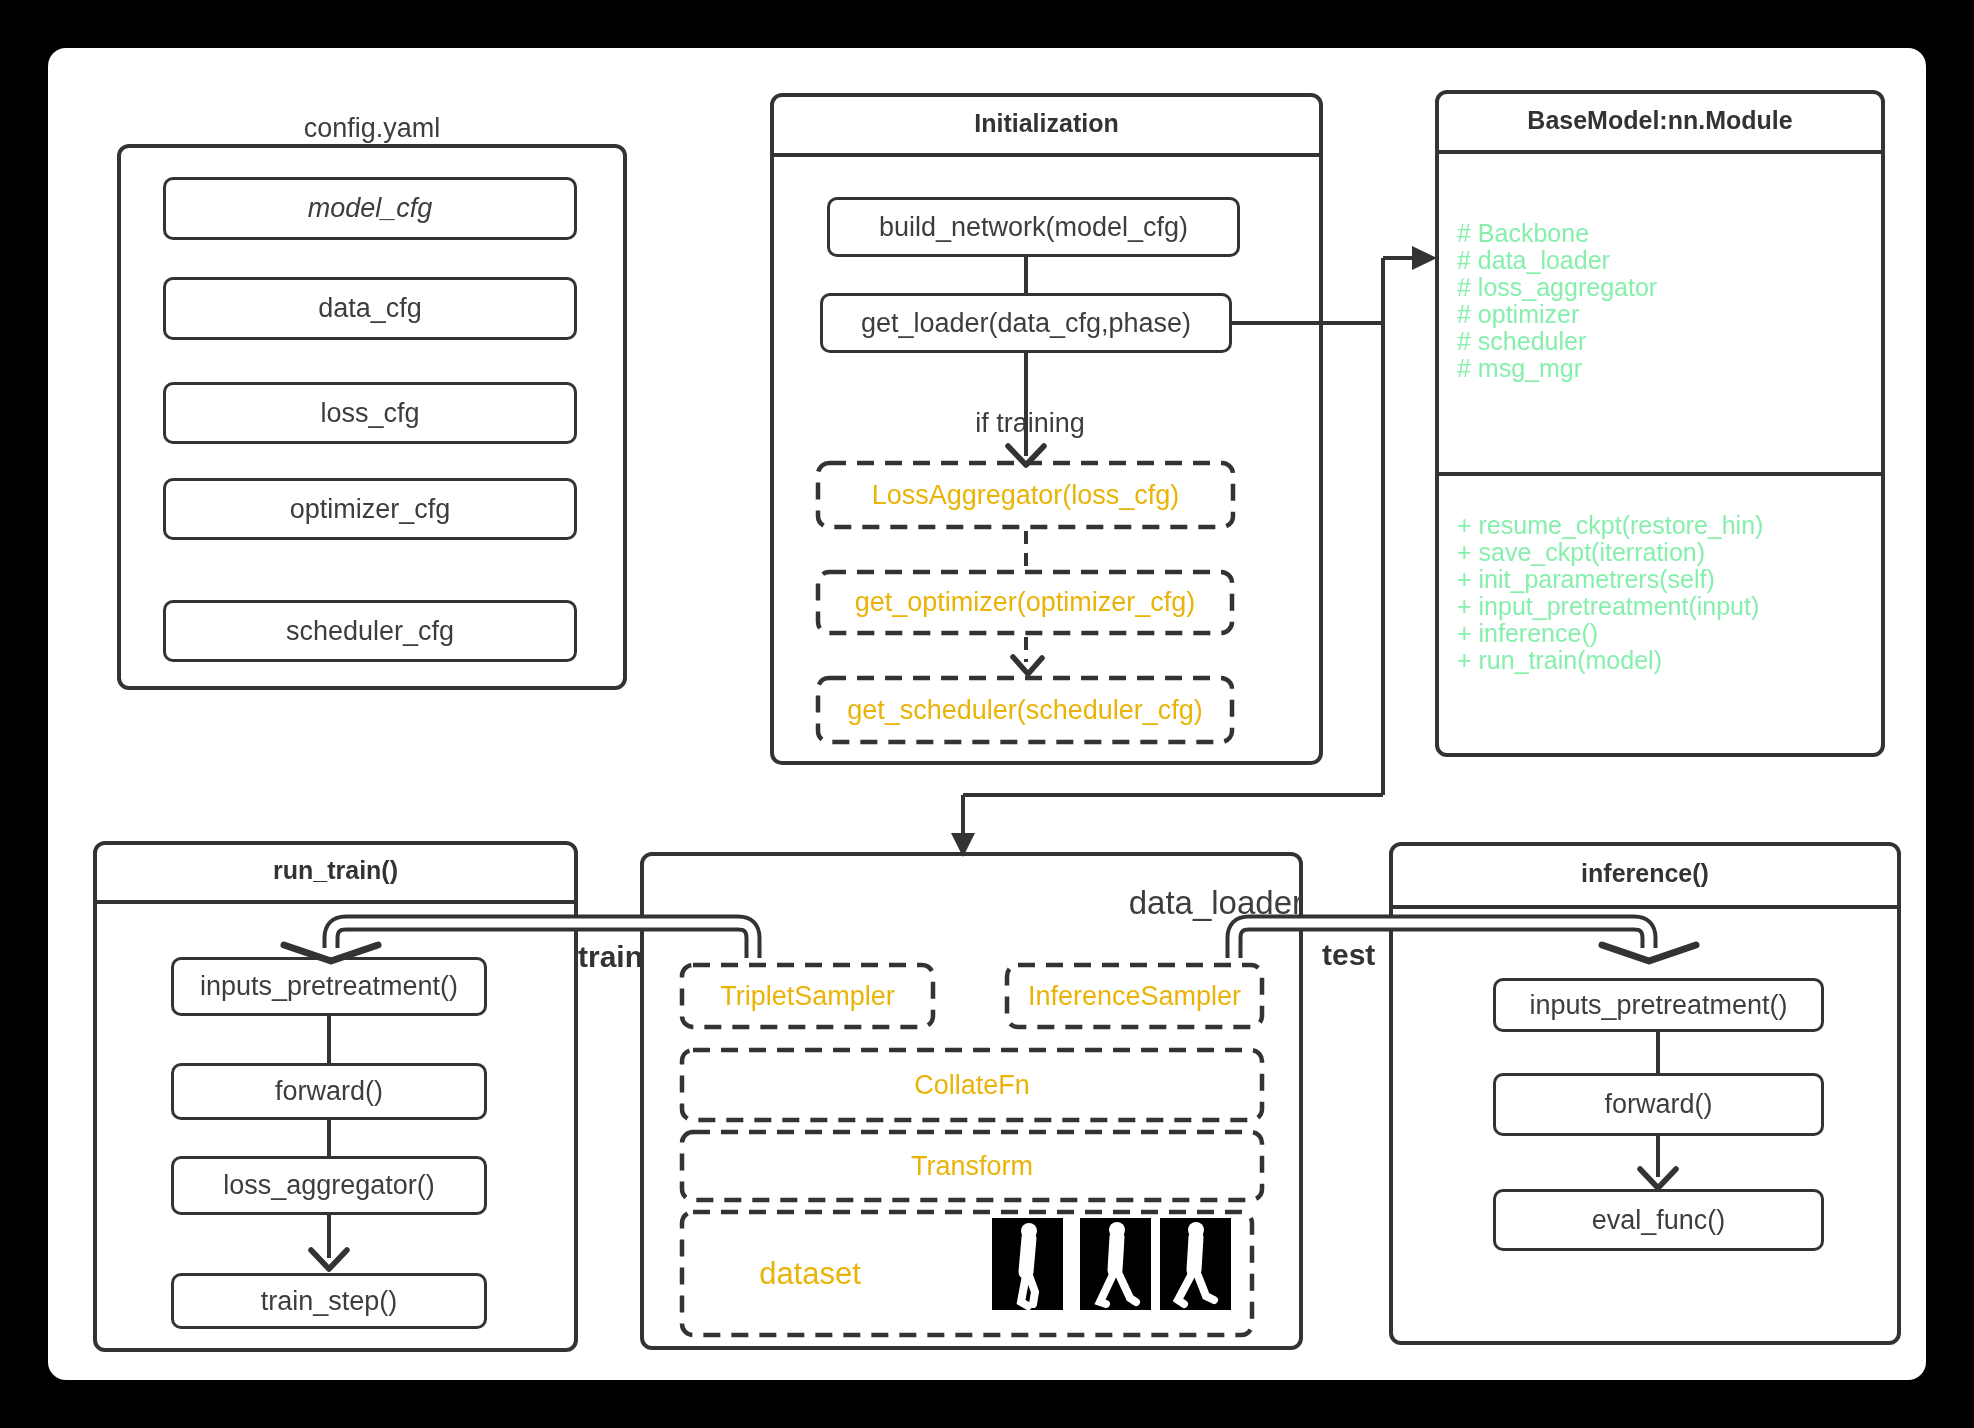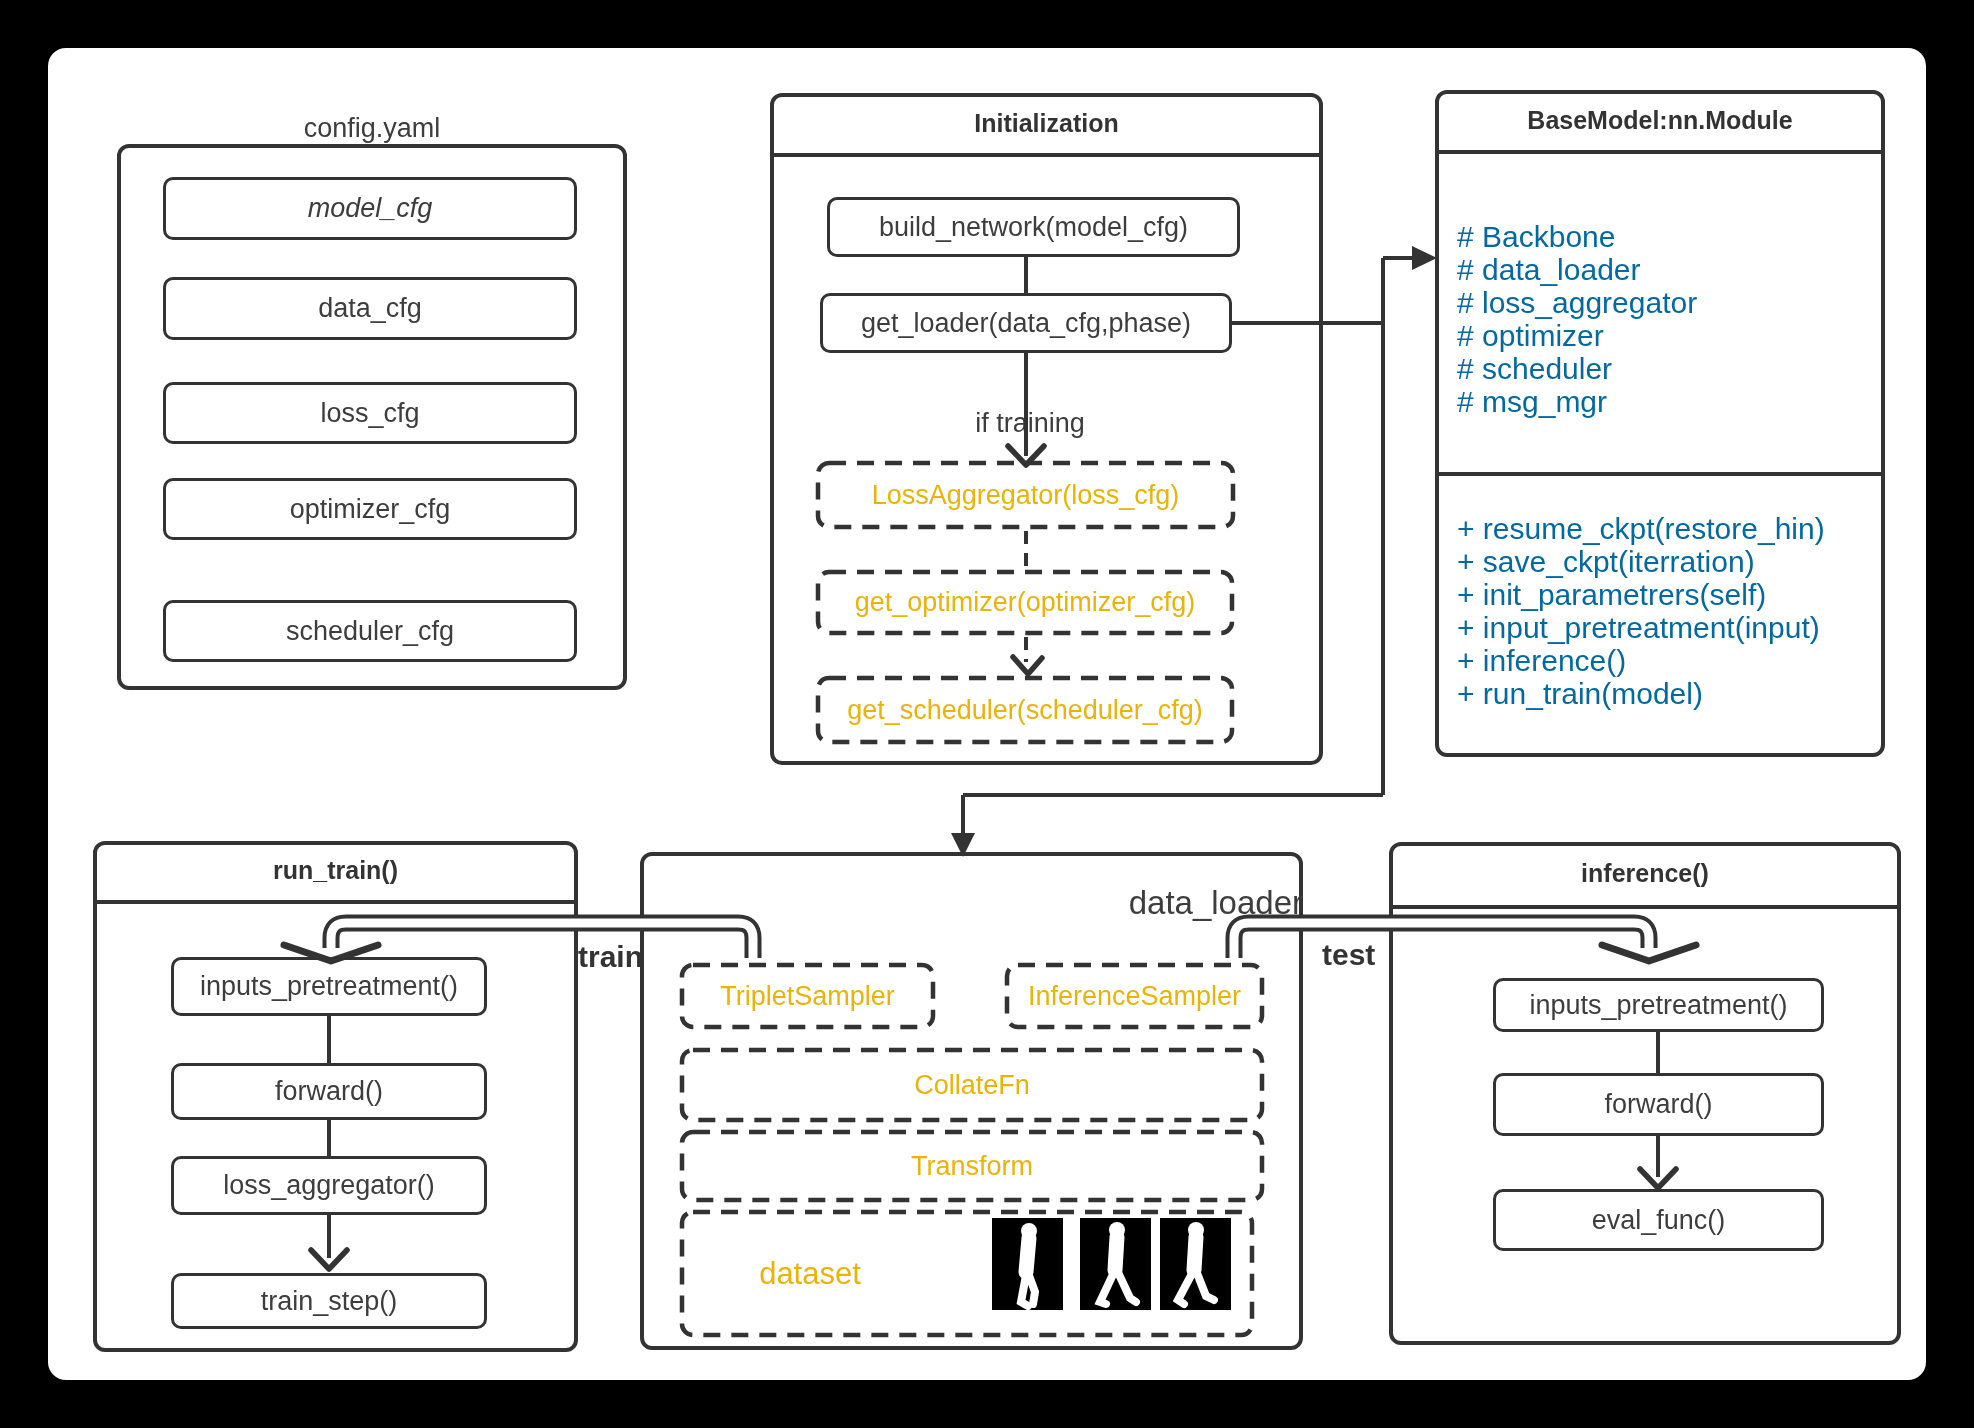--- a/index.html
+++ b/index.html
@@ -28,21 +28,21 @@
   }
   .titlebar {
     position:absolute; left:-4px; top:-4px; right:-4px; height:60px;
     border-bottom:4px solid #333;
     display:flex; align-items:center; justify-content:center;
     font-weight:bold; font-size:25px; color:#333; white-space:nowrap;
   }
   .freelabel { position:absolute; color:#3d3d3d; white-space:nowrap; }
   .biglabel  { position:absolute; color:#3d3d3d; white-space:nowrap; font-size:33px; text-align:center; }
   .flowlabel { position:absolute; color:#333; font-weight:bold; font-size:30px; white-space:nowrap;text-align:right; }
-  .listblock { position:absolute; color:#0369a1; font-size:30px; line-height:33px; white-space:pre; }
+  .listblock { position:absolute; color:#86efac; font-size:25px; line-height:27px; white-space:pre; }
   .imgtile { position:absolute; width:71px; height:92px; background:#000; }
   #wires { position:absolute; left:0; top:0; width:1974px; height:1428px; pointer-events:none; }
 </style>
 </head>
 <body>
 
 <div id="stage">
   <div id="canvas"></div>
 
   <div class="freelabel" style="left:117px; top:113px; width:510px; text-align:center; font-size:27px;">config.yaml</div>

